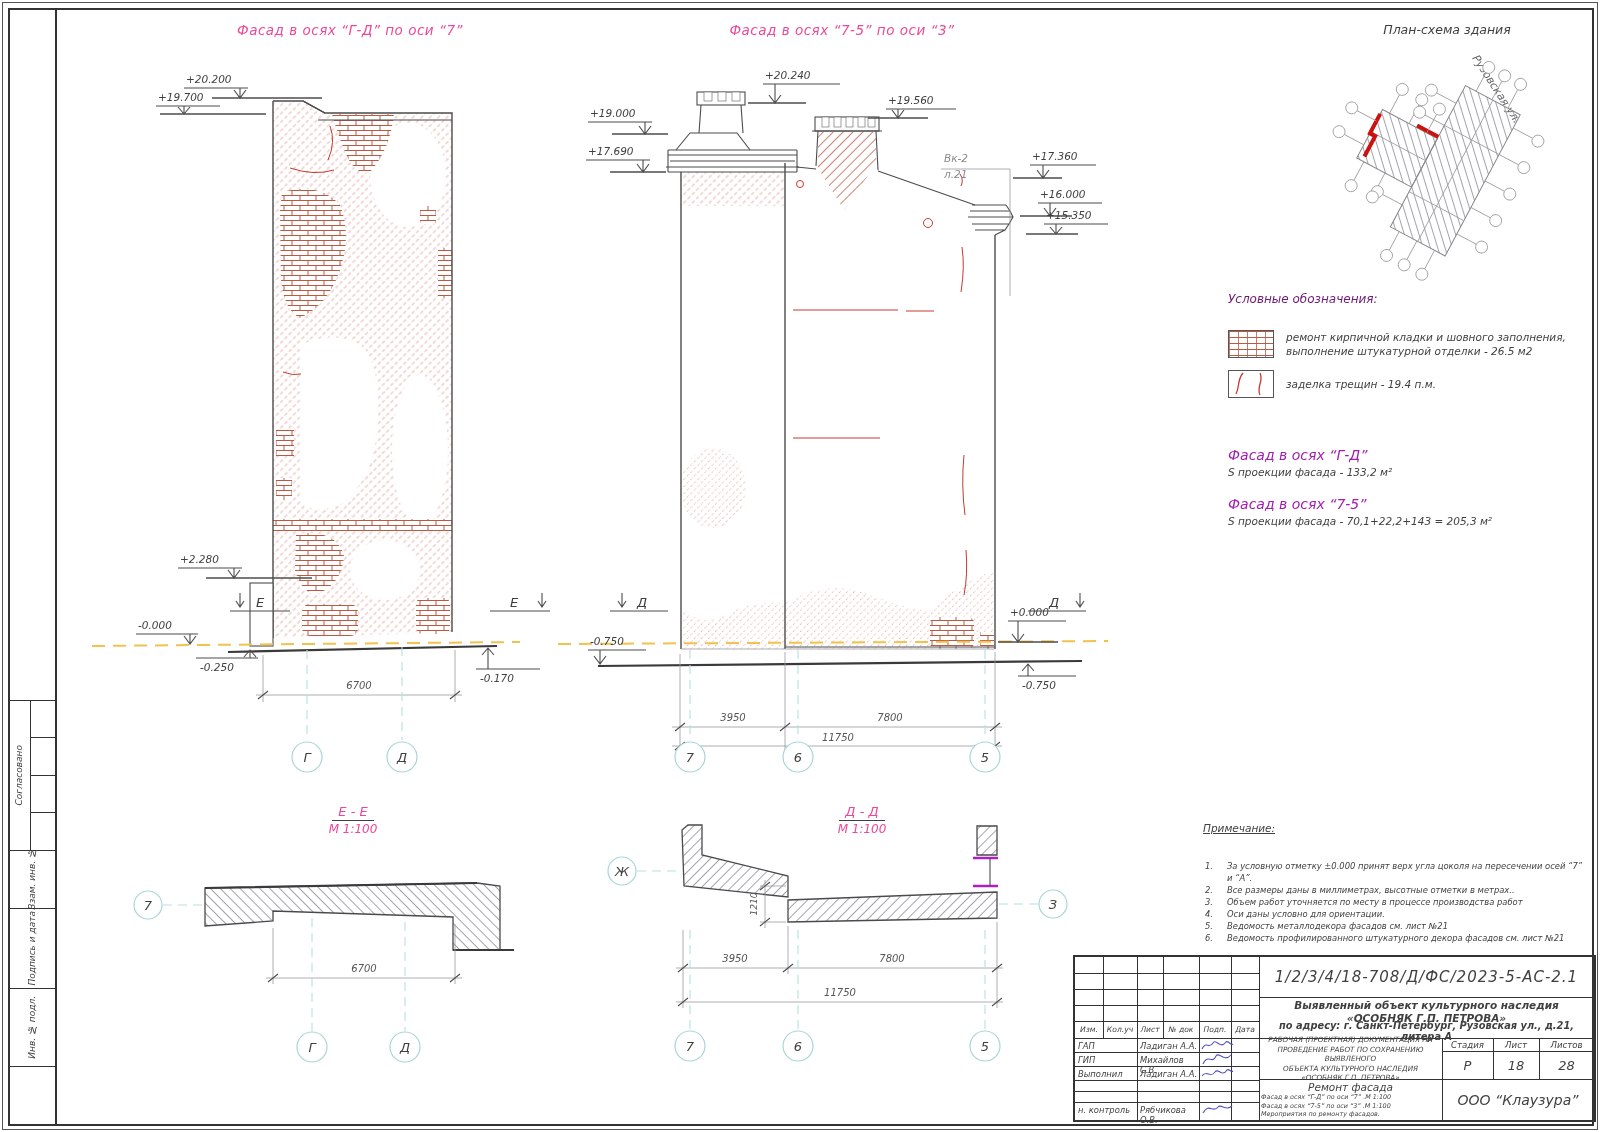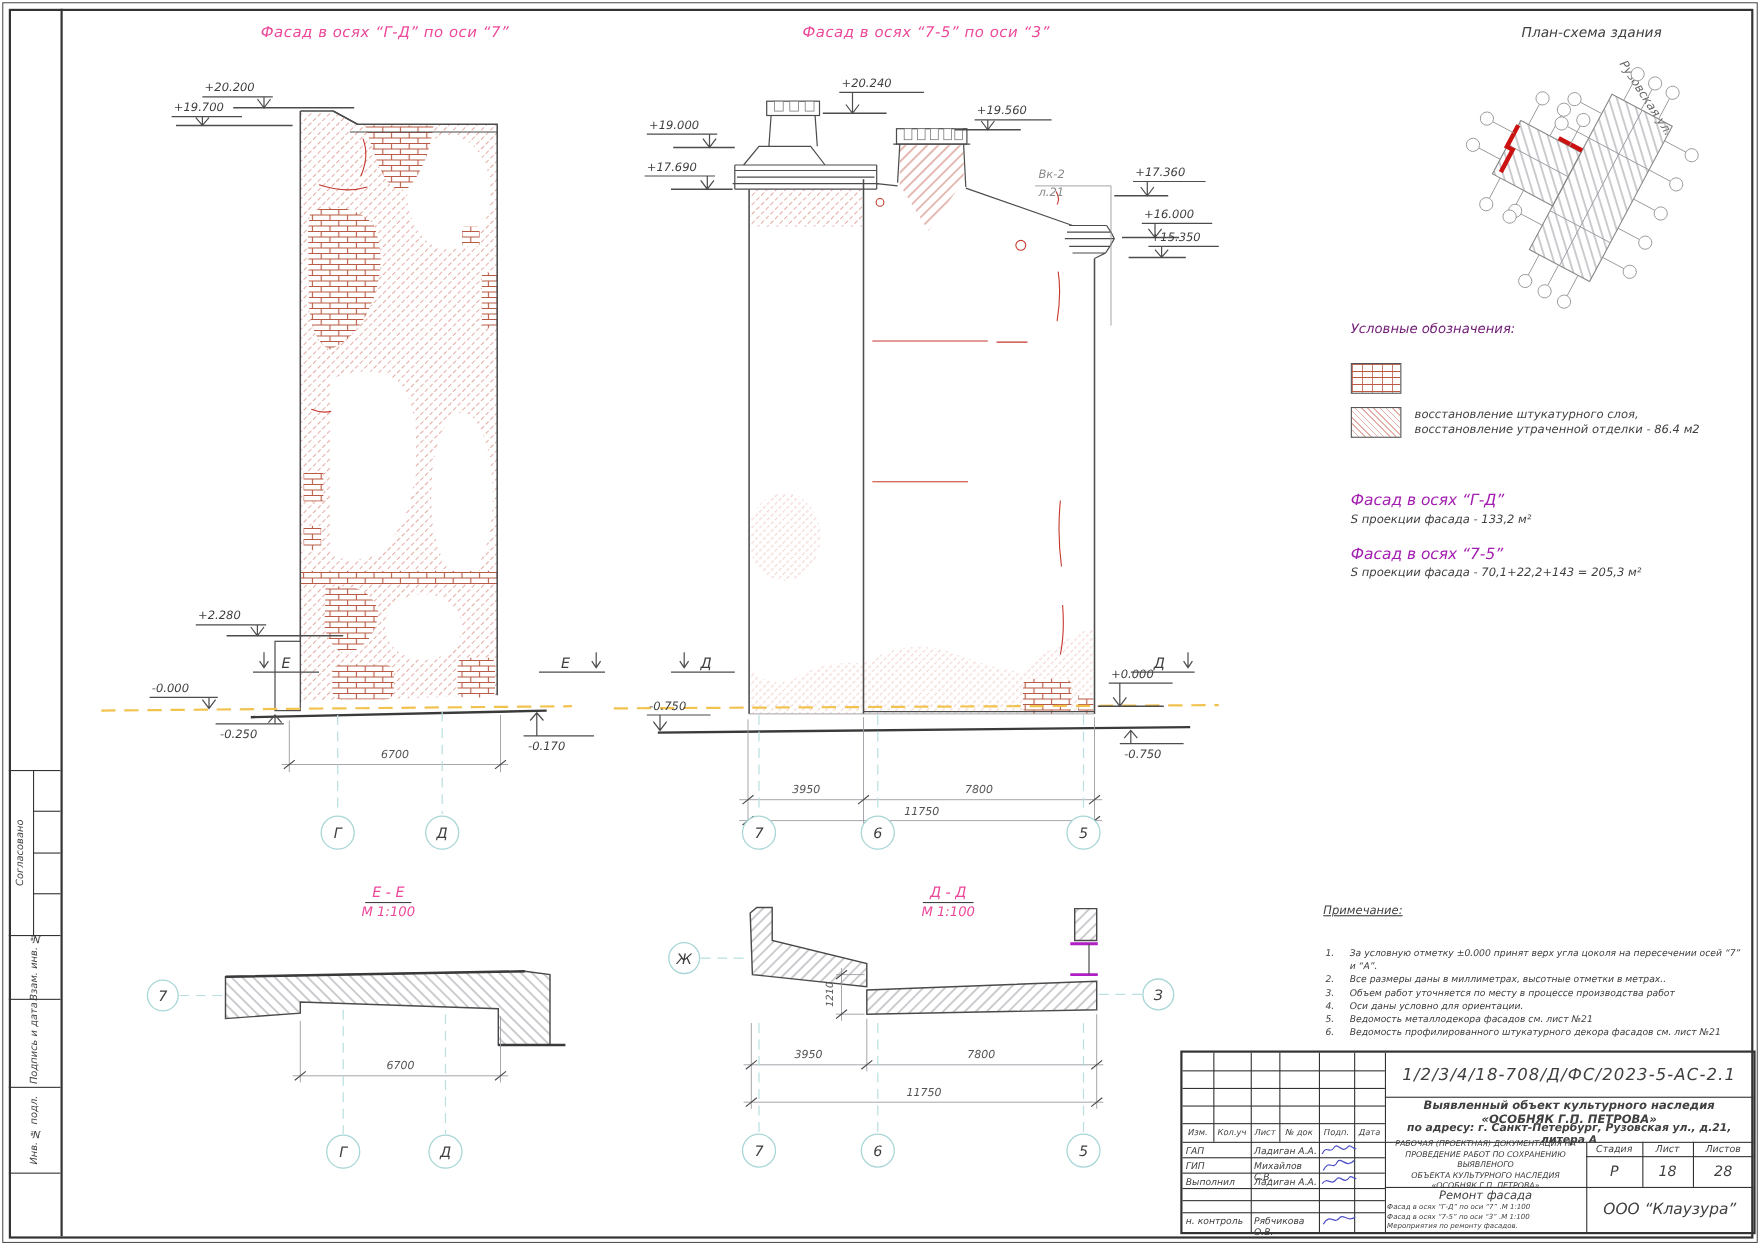--- a/index.html
+++ b/index.html
@@ -378,26 +378,33 @@
   </div>
   <div class="abs cadtxt sec-title" style="left:797px;top:804px;width:130px;">
     <div><span class="u">Д - Д</span></div>
     <div class="sc">М 1:100</div>
   </div>
 
   <div class="abs legend">
     <h4>Условные обозначения:</h4>
     <div class="lg-row">
       <div class="lg-sw brick"></div>
+      <div class="lg-tx">
+        <div>ремонт кирпичной кладки и шовного заполнения,</div>
+        <div>выполнение штукатурной отделки - 26.5 м2</div>
+      </div>
     </div>
     <div class="lg-row">
-      <div class="lg-sw plaster plaster-dots"></div>
-      <div class="lg-tx">
-        <div>восстановление штукатурного слоя,</div>
-        <div>восстановление утраченной отделки - 86.4 м2</div>
+      <div class="lg-sw plaster">
+        <svg width="43" height="25">
+            <path d="M7,23 C11,15 8,9 14,2 M31,24 C27,16 35,10 31,2" stroke="#c6392f" stroke-width="1.3" fill="none"></path>
+          </svg>
+      </div>
+      <div class="lg-tx" style="padding-top:7px;">
+        <div>заделка трещин - 19.4 п.м.</div>
       </div>
     </div>
   </div>
 
   <div class="abs areas">
     <div class="ttl">Фасад в осях “Г-Д”</div>
     <div class="val">S проекции фасада - 133,2 м²</div>
     <div class="ttl">Фасад в осях “7-5”</div>
     <div class="val">S проекции фасада - 70,1+22,2+143 = 205,3 м²</div>
   </div>

